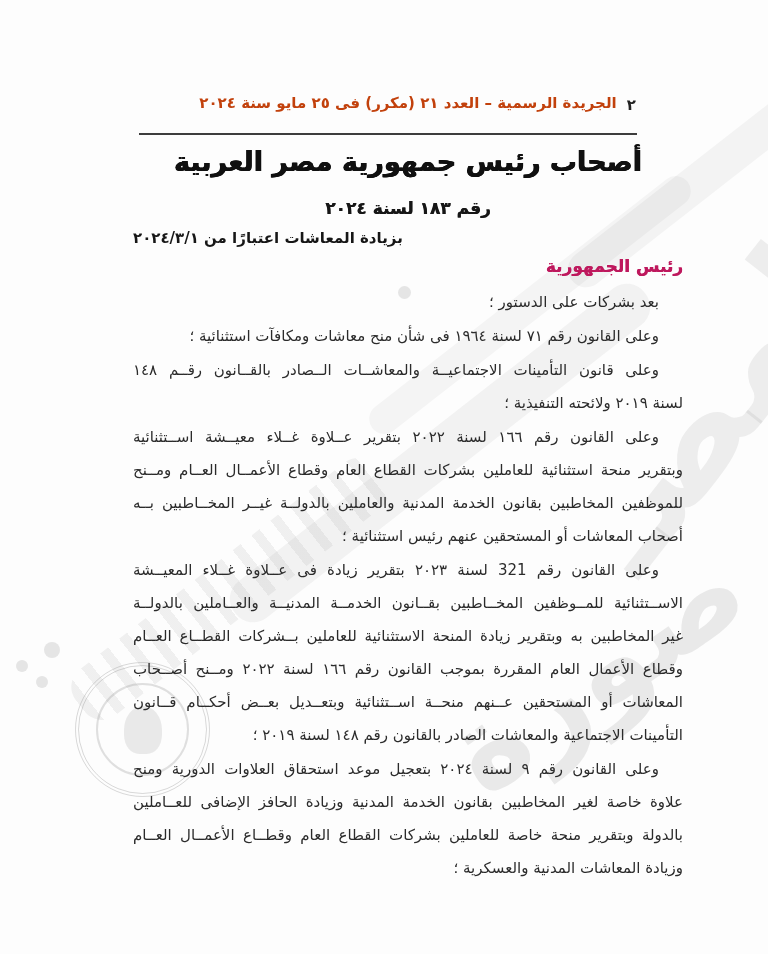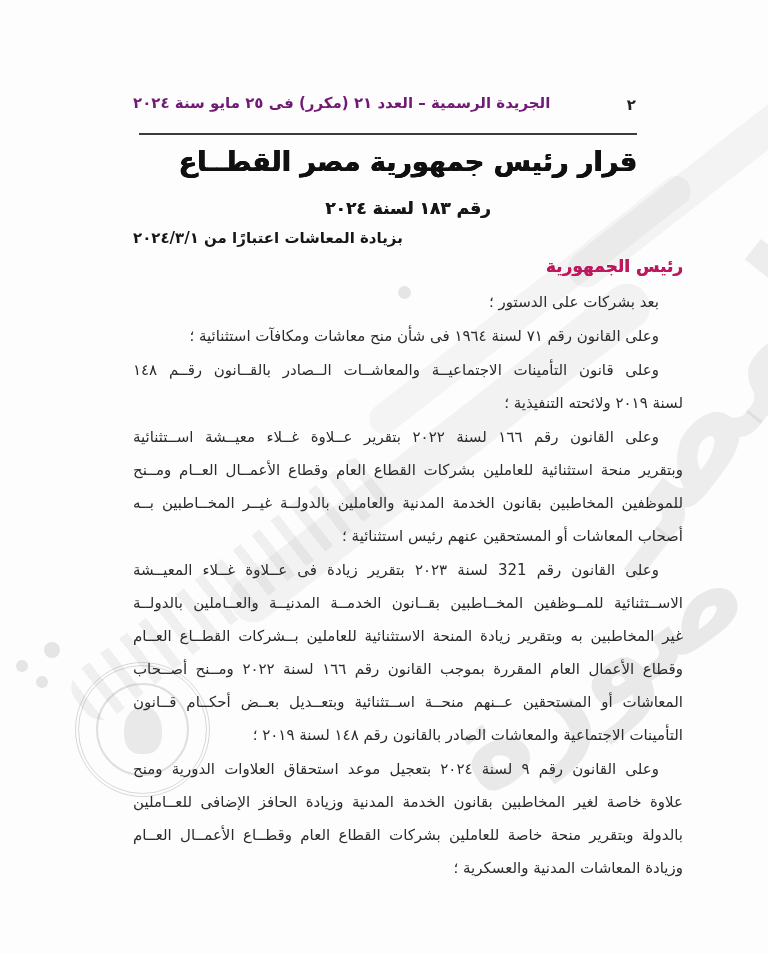--- a/index.html
+++ b/index.html
@@ -27,21 +27,21 @@
     background:rgba(120,120,120,0.15); border-radius:50% 50% 40% 40%; }
   .wm-dot { position:absolute; border-radius:50%; background:rgba(120,120,120,0.18); }
   .wm-dot.d1 { width:16px; height:16px; left:44px;  top:642px; }
   .wm-dot.d2 { width:12px; height:12px; left:16px;  top:660px; }
   .wm-dot.d3 { width:12px; height:12px; left:36px;  top:676px; }
   .wm-dot.d4 { width:13px; height:13px; left:398px; top:286px; }
   
   .content { position:absolute; left:133px; right:85px; top:0; bottom:0; z-index:1;
     direction:rtl; color:#2b2b2b; }
   .header-row { position:absolute; top:94px; left:0; right:0; height:28px; }
-  .issue-line { text-align:left; font-size:15px; font-weight:bold; color:#701a75; }
+  .issue-line { text-align:center; font-size:15px; font-weight:bold; color:#c2410c; }
   .page-number { position:absolute; top:2px; right:47px; font-size:15px; font-weight:bold; color:#222222; }
   .rule { position:absolute; top:133px; left:6px; right:46px; height:2px; background:#3d3d3d; }
   .title-1 { position:absolute; top:146px; left:0; right:0; text-align:center;
     font-size:27px; font-weight:bold; color:#101010;
     text-shadow:0.45px 0 0 currentColor, -0.45px 0 0 currentColor; }
   .title-2 { position:absolute; top:198px; left:0; right:0; text-align:center;
     font-size:17px; font-weight:bold; color:#161616;
     text-shadow:0.3px 0 0 currentColor; }
   .title-3 { position:absolute; top:229px; left:0; right:0; text-align:left;
     font-size:15px; font-weight:bold; color:#161616; }
@@ -78,21 +78,21 @@
   </div>
 
   <div class="content">
 
     <div class="header-row">
       <div class="issue-line">الجريدة الرسمية – العدد ٢١ (مكرر) فى ٢٥ مايو سنة ٢٠٢٤</div>
       <div class="page-number">٢</div>
     </div>
     <div class="rule"></div>
 
-    <div class="title-1">قرار رئيس جمهورية مصر القطــاع</div>
+    <div class="title-1">أصحاب رئيس جمهورية مصر العربية</div>
     <div class="title-2">رقم ١٨٣ لسنة ٢٠٢٤</div>
     <div class="title-3">بزيادة المعاشات اعتبارًا من ٢٠٢٤/٣/١</div>
 
     <div class="salutation">رئيس الجمهورية</div>
 
     <div class="body-text">
 
       <div class="para">
         <div class="ln f e">بعد بشركات على الدستور ؛</div>
       </div>

